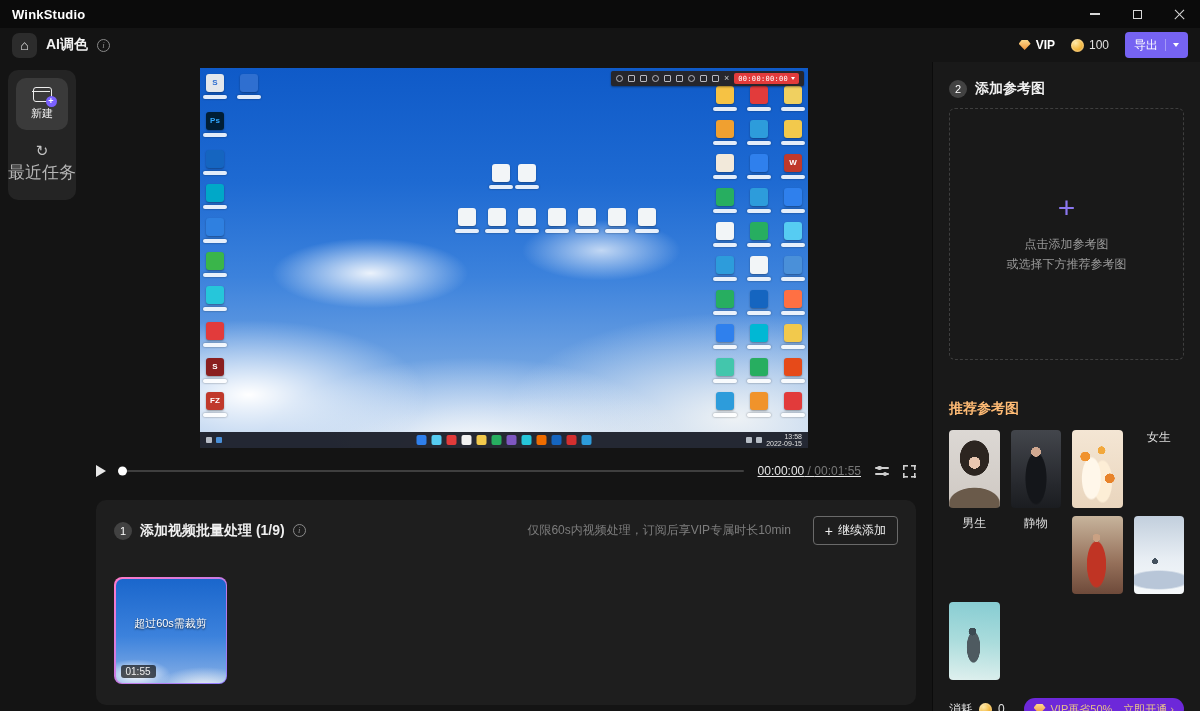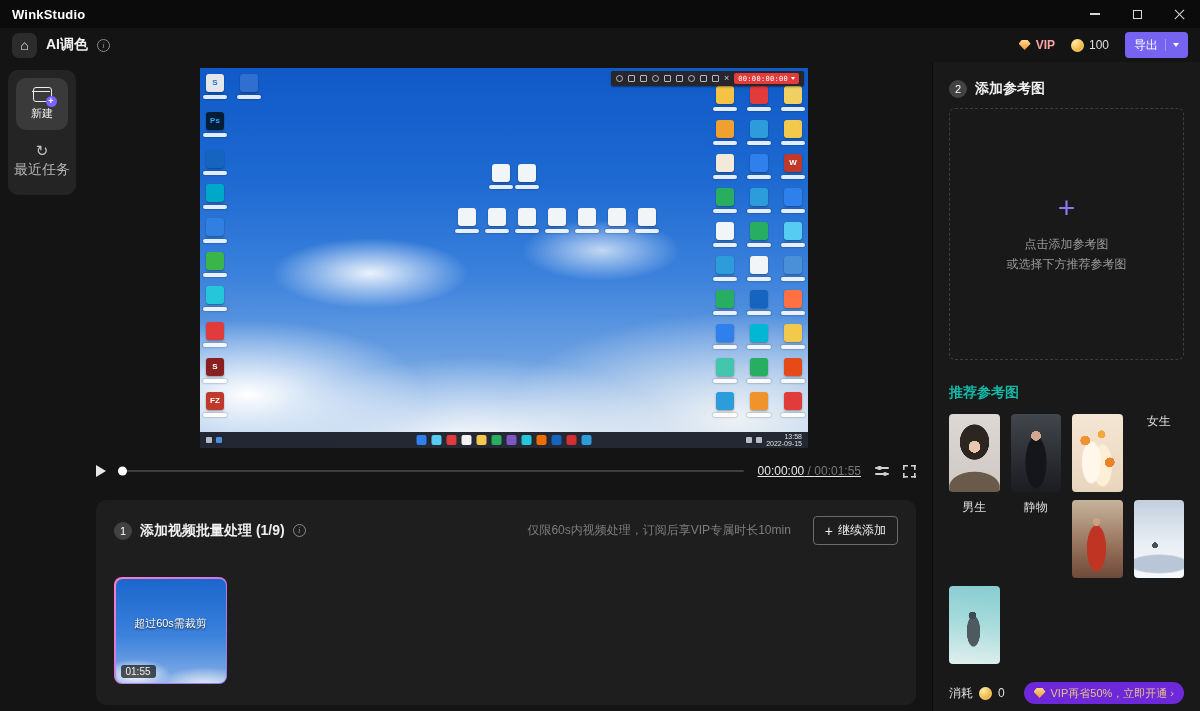--- a/index.html
+++ b/index.html
@@ -18,38 +18,38 @@
   .wc-close i::before{transform:rotate(45deg);}
   .wc-close i::after{transform:rotate(-45deg);}
 
   
   .header{height:34px;background:#141414;display:flex;align-items:center;justify-content:space-between;padding:0 12px;}
   .h-left{display:flex;align-items:center;gap:9px;}
   .home-btn{width:25px;height:25px;border-radius:7px;background:#2c2c2c;display:flex;align-items:center;justify-content:center;font-size:14px;color:#e8e8e8;}
   .page-title{font-size:14px;font-weight:bold;color:#f2f2f2;}
   .info-ic{width:13px;height:13px;border-radius:50%;border:1px solid #8a8a8a;color:#8a8a8a;font-size:9px;line-height:11px;text-align:center;font-style:italic;font-family:"Liberation Serif",serif;}
   .h-right{display:flex;align-items:center;gap:16px;}
-  .vip-badge{display:flex;align-items:center;gap:5px;font-size:12px;font-weight:bold;color:#fca5a5;}
+  .vip-badge{display:flex;align-items:center;gap:5px;font-size:12px;font-weight:bold;color:#ffffff;}
   .gem{width:12px;height:10px;background:linear-gradient(180deg,#ffd98a,#f2953a);clip-path:polygon(25% 0,75% 0,100% 38%,50% 100%,0 38%);}
   .coin{width:13px;height:13px;border-radius:50%;background:radial-gradient(circle at 35% 30%,#ffe9a8,#f3b83f 55%,#cf8a1f);box-shadow:inset 0 0 0 1.5px rgba(255,255,255,.25);}
   .coin-count{display:flex;align-items:center;gap:5px;font-size:12px;color:#e0e0e0;}
   .export-btn{height:26px;background:#7663f2;border-radius:4px;display:flex;align-items:center;gap:7px;padding:0 9px;font-size:12px;color:#fff;}
   .export-sep{width:1px;height:12px;background:rgba(255,255,255,.35);}
   .caret-down{width:0;height:0;border-left:3.5px solid transparent;border-right:3.5px solid transparent;border-top:4px solid #fff;}
 
   
   .sidebar{position:absolute;left:8px;top:70px;width:68px;padding:8px 0 16px;background:#242424;border-radius:10px;}
   .new-tile{width:52px;height:52px;margin:0 auto;background:#3a3a3a;border-radius:10px;display:flex;flex-direction:column;align-items:center;justify-content:center;gap:4px;}
   .new-glyph{position:relative;width:19px;height:15px;border:1.6px solid #ededed;border-radius:3px;}
   .new-glyph::before{content:"";position:absolute;left:-1.6px;top:2.6px;width:18.5px;height:1.4px;background:#ededed;}
   .new-glyph::after{content:"+";position:absolute;right:-6px;bottom:-6px;width:11px;height:11px;background:#7b61ff;border-radius:50%;color:#fff;font:bold 9px/11px "Liberation Sans",sans-serif;text-align:center;}
   .new-label{font-size:11px;color:#f0f0f0;}
   .recent-item{margin-top:13px;display:flex;flex-direction:column;align-items:center;gap:3px;}
   .hist-ic{font-size:15px;line-height:15px;color:#c2c2c2;}
-  .recent-label{font-size:14px;color:#b5b5b5;text-align:center;}
+  .recent-label{font-size:17px;color:#b5b5b5;text-align:center;}
 
   
   .preview{position:absolute;left:200px;top:68px;width:608px;height:380px;overflow:hidden;background:
     radial-gradient(ellipse 140px 50px at 28% 54%, rgba(255,255,255,.9), rgba(255,255,255,0) 70%),
     radial-gradient(ellipse 110px 42px at 66% 48%, rgba(255,255,255,.7), rgba(255,255,255,0) 72%),
     radial-gradient(ellipse 260px 110px at 8% 86%, #ffffff, rgba(255,255,255,0) 68%),
     radial-gradient(ellipse 300px 130px at 45% 100%, #fbfcfd, rgba(255,255,255,0) 70%),
     radial-gradient(ellipse 330px 150px at 88% 92%, #eef2f5, rgba(255,255,255,0) 70%),
     radial-gradient(ellipse 420px 160px at 60% 118%, #c9d3dc, rgba(255,255,255,0) 75%),
     linear-gradient(180deg,#0f5ac8 0%,#1e6ad2 30%,#3c82dc 55%,#6ea2e2 78%,#a8c6ea 100%);}
@@ -108,21 +108,21 @@
   .clip-overlay{position:absolute;left:0;right:0;top:36%;text-align:center;font-size:11px;color:#fff;text-shadow:0 1px 2px rgba(0,0,0,.8);}
   .clip-duration{position:absolute;left:5px;bottom:5px;background:rgba(0,0,0,.65);color:#f0f0f0;font-size:10px;padding:1px 5px;border-radius:3px;}
 
   
   .right-panel{position:absolute;left:932px;top:62px;width:268px;height:649px;background:#191919;border-left:1px solid #0b0b0b;padding:18px 16px 0;}
   .rp-head{display:flex;align-items:center;gap:8px;}
   .rp-title{font-size:14px;font-weight:bold;color:#f0f0f0;}
   .upload-box{margin-top:10px;height:252px;border:1px dashed #3e3e3e;border-radius:6px;display:flex;flex-direction:column;align-items:center;justify-content:center;gap:4px;}
   .upload-plus{font-size:30px;font-weight:300;line-height:30px;color:#8b77f0;margin-bottom:8px;}
   .upload-hint{font-size:12px;color:#9a9a9a;line-height:1.65;text-align:center;}
-  .rec-title{margin-top:24px;font-size:14px;font-weight:bold;color:#14b8a6;}
+  .rec-title{margin-top:40px;font-size:14px;font-weight:bold;color:#fdba74;}
   .ref-grid{margin-top:12px;display:grid;grid-template-columns:repeat(4,1fr);column-gap:11px;row-gap:8px;}
   .ref-thumb{height:78px;border-radius:4px;}
   .ref-label{font-size:12px;color:#dcdcdc;text-align:center;margin-top:-1px;}
   .ref-girl{background:
     radial-gradient(circle 6px at 50% 42%, #e8c6b0 97%, transparent 100%),
     radial-gradient(ellipse 15px 18px at 50% 36%, #2c2520 96%, transparent 100%),
     radial-gradient(ellipse 26px 16px at 50% 94%, #6a5a4a 95%, transparent 100%),
     linear-gradient(180deg,#dcd8d4 0%,#cfc9c3 100%);}
   .ref-boy{background:
     radial-gradient(circle 5px at 50% 28%, #d0a890 96%, transparent 100%),

